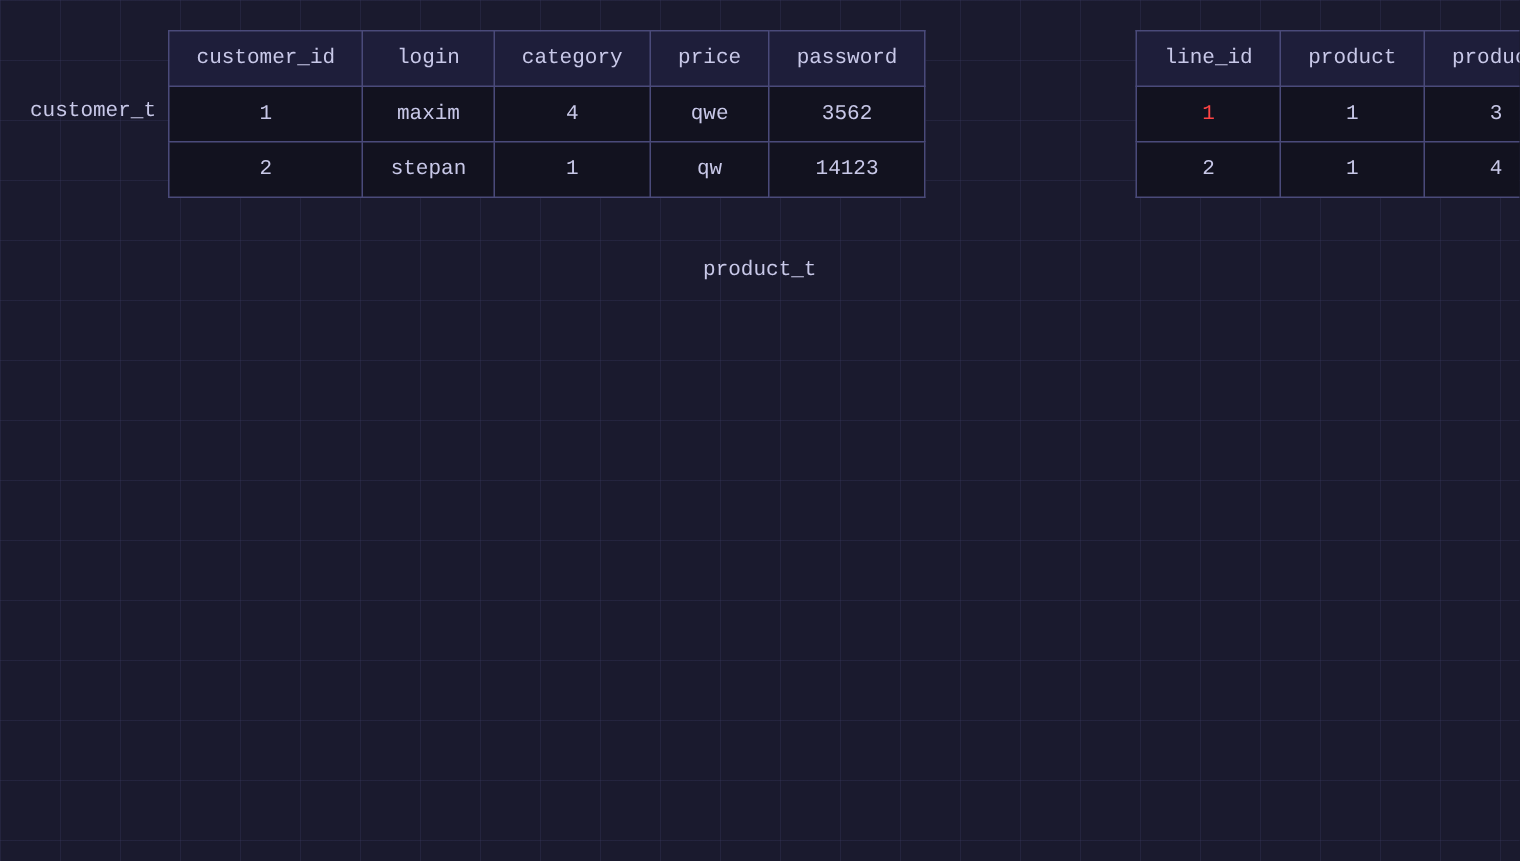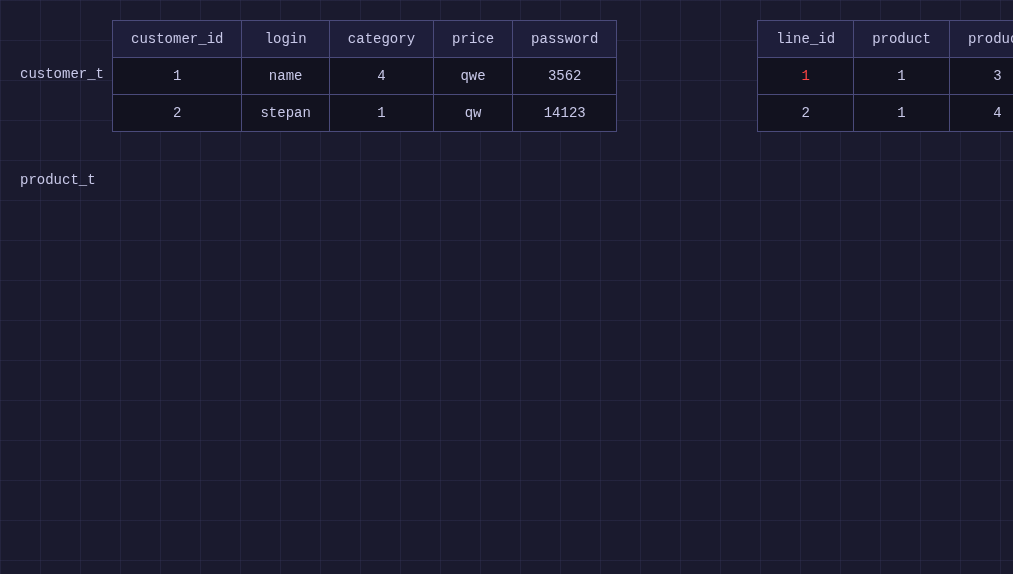--- a/index.html
+++ b/index.html
@@ -68,21 +68,21 @@
     td {
       background-color: #12121f;
     }
 
     td.highlight {
       color: #ff4444;
     }
 
     .bottom-section {
       display: flex;
-      flex-direction: row;
+      flex-direction: column;
       align-items: center;
       gap: 8px;
       margin-top: 10px;
     }
 
     #customer-table { margin-left: 0; }
     #product-and-customer-table { margin-left: 0; }
   </style>
 </head>
 <body>
@@ -99,21 +99,21 @@
             <th>customer_id</th>
             <th>login</th>
             <th>category</th>
             <th>price</th>
             <th>password</th>
           </tr>
         </thead>
         <tbody>
           <tr>
             <td>1</td>
-            <td>name</td>
+            <td>maxim</td>
             <td>4</td>
             <td>qwe</td>
             <td>3562</td>
           </tr>
           <tr>
             <td>2</td>
             <td>stepan</td>
             <td>1</td>
             <td>qw</td>
             <td>14123</td>

